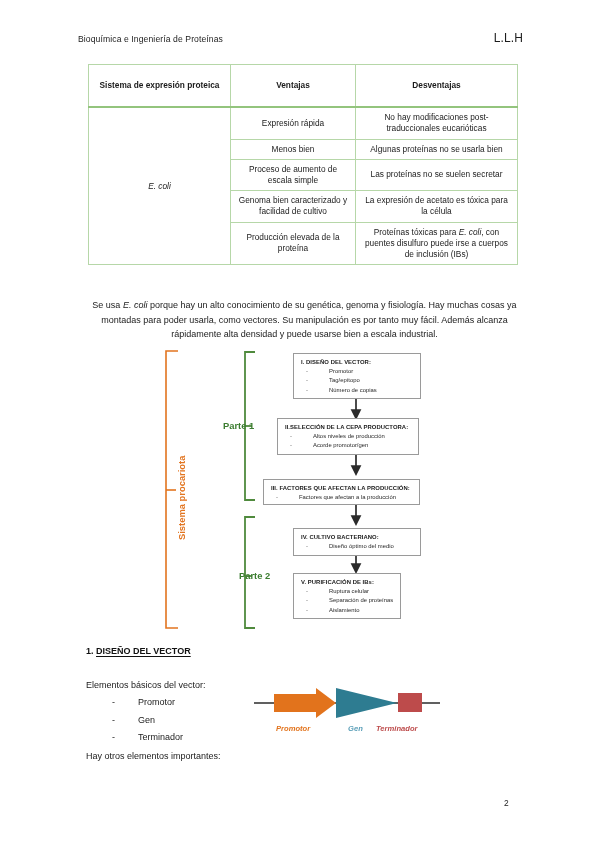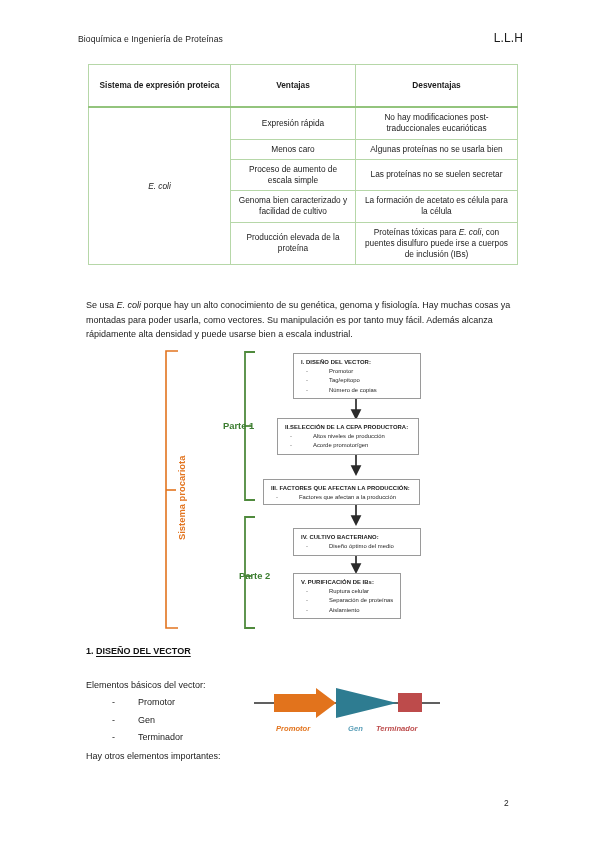--- a/index.html
+++ b/index.html
@@ -23,21 +23,21 @@
     border:1px solid #b6d7a8;padding:4px 5px;vertical-align:middle;
     text-align:center;font-size:8.3px;line-height:1.35;color:#1b1b1b;font-weight:normal;}
   table.xt th{font-weight:bold;padding:15px 5px;}
   table.xt thead th{border-bottom:2px solid #93c47d;}
   .c1{width:142px;}.c2{width:125px;}.c3{width:162px;}
   .org{font-style:italic;font-weight:bold;font-size:8.4px;}
   .it{font-style:italic;}
 
   
   .para{position:absolute;left:86px;top:289px;width:437px;
-        font-size:9px;line-height:1.62;color:#1b1b1b;text-align:left;}
+        font-size:9px;line-height:1.62;color:#1b1b1b;text-align:center;}
 
   
   .flow{position:absolute;left:0;top:0;width:599px;height:848px;pointer-events:none;}
   .fbox{position:absolute;border:1px solid #9a9a9a;background:#fff;
         box-sizing:border-box;padding:4px 6px 4px 7px;}
   .fbox .ftitle{font-size:5.9px;font-weight:bold;color:#1a1a1a;letter-spacing:.05px;
                 line-height:1.5;}
   .fbox ul{margin:0;padding:0;list-style:none;}
   .fbox li{font-size:5.9px;color:#2a2a2a;line-height:1.62;
            position:relative;padding-left:28px;}
@@ -85,30 +85,30 @@
         <th>Desventajas</th>
       </tr>
     </thead>
     <tbody>
       <tr>
         <td rowspan="5" class="org">E. coli</td>
         <td>Expresión rápida</td>
         <td>No hay modificaciones post-traduccionales eucarióticas</td>
       </tr>
       <tr>
-        <td>Menos caro</td>
+        <td>Menos bien</td>
         <td>Algunas proteínas no se usarla bien</td>
       </tr>
       <tr>
         <td>Proceso de aumento de escala simple</td>
         <td>Las proteínas no se suelen secretar</td>
       </tr>
       <tr>
         <td>Genoma bien caracterizado y facilidad de cultivo</td>
-        <td>La formación de acetato es célula para la célula</td>
+        <td>La expresión de acetato es tóxica para la célula</td>
       </tr>
       <tr>
         <td>Producción elevada de la proteína</td>
         <td><span>Proteínas tóxicas para </span><span class="it">E. coli</span><span>, con puentes disulfuro puede irse a cuerpos de inclusión (IBs)</span></td>
       </tr>
     </tbody>
   </table>
 
   <p class="para"><span>Se usa </span><span class="it">E. coli</span><span> porque hay un alto conocimiento de su genética, genoma y fisiología. Hay muchas cosas ya montadas para poder usarla, como vectores. Su manipulación es por tanto muy fácil. Además alcanza rápidamente alta densidad y puede usarse bien a escala industrial.</span></p>
 

